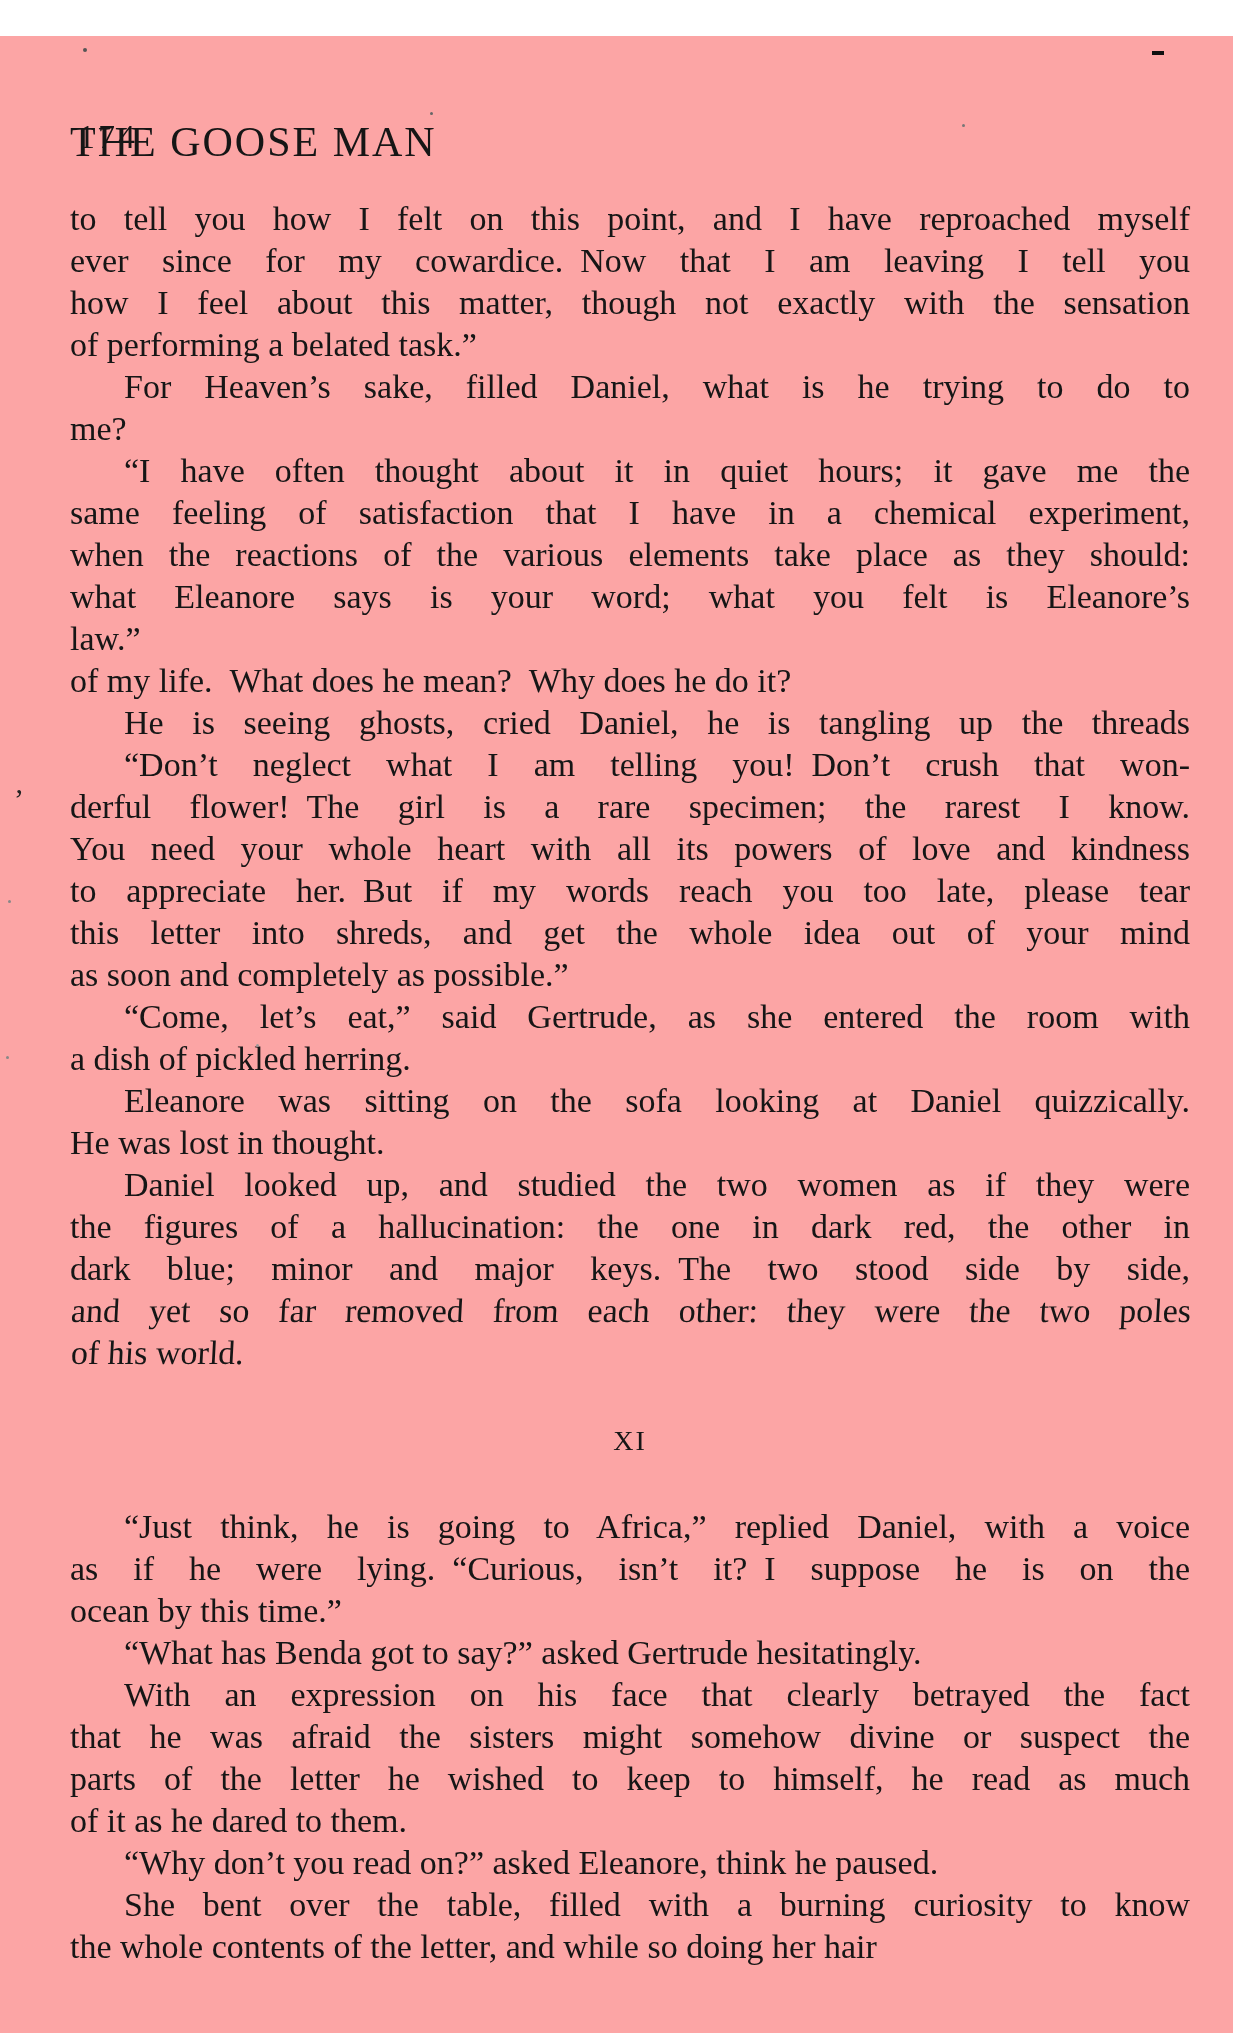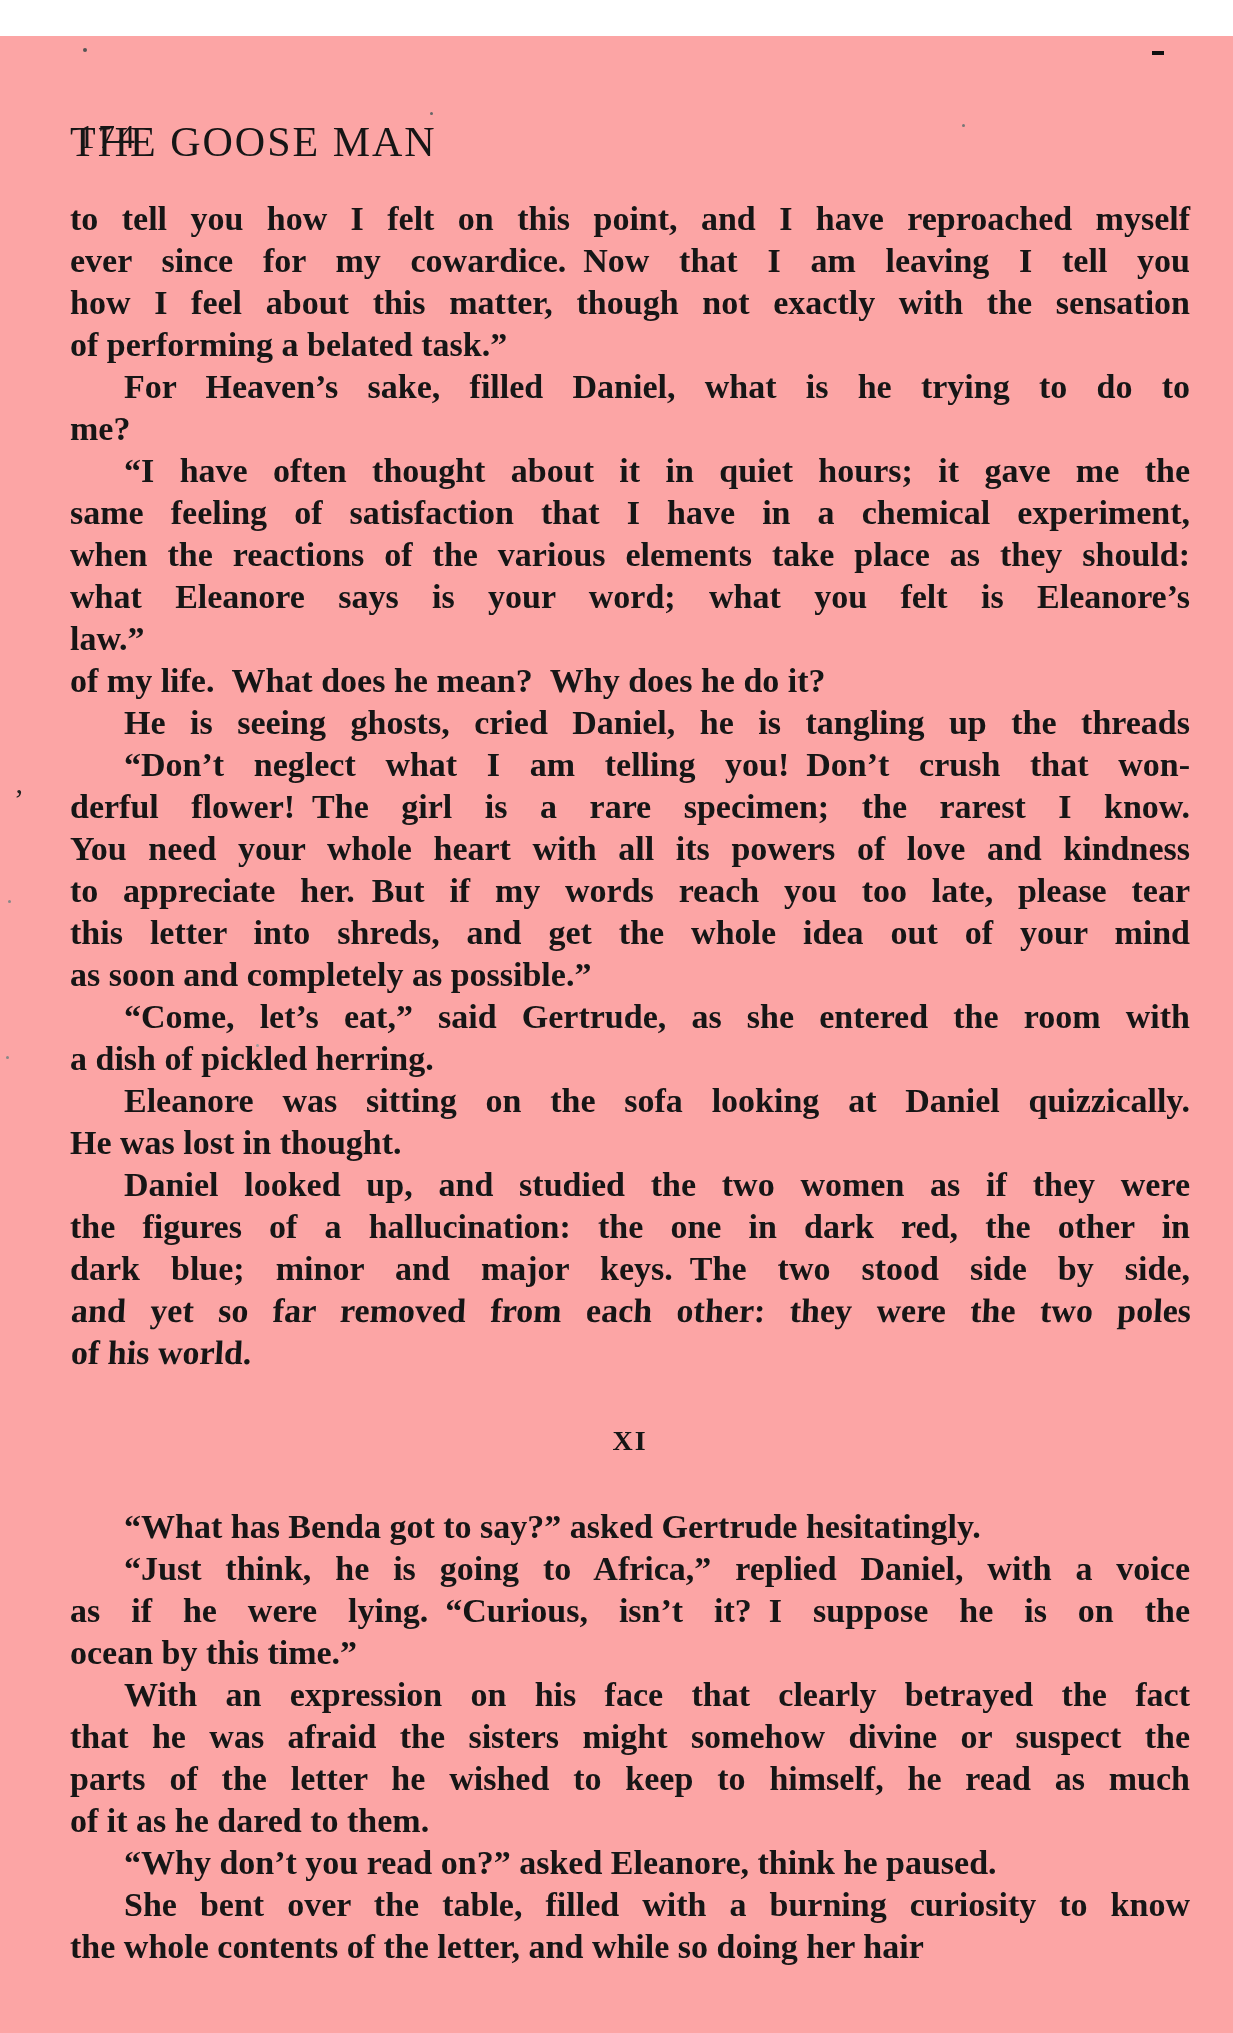--- a/index.html
+++ b/index.html
@@ -18,21 +18,21 @@
     position: absolute; left: 8px; top: 8px;
     font-size: 34px; letter-spacing: 3px;
   }
   .running-title {
     position: absolute; left: 0; right: 26px; top: 8px;
     text-align: left;
     font-size: 42px; letter-spacing: 2px;
     white-space: nowrap;
   }
 
-  .body-text { position: absolute; top: 162px; left: 70px; width: 1120px; font-weight: bold; }
+  .body-text { position: absolute; top: 162px; left: 70px; width: 1120px; }
   .para { margin: 0; padding: 0; }
   .line {
     height: 42px; line-height: 42px;
     font-size: 34px;
     text-align: justify;
     text-align-last: justify;
     white-space: nowrap; 
   }
   .line { white-space: normal; }
   .line.last { text-align-last: left; }
@@ -105,26 +105,26 @@
       </div>
       <div class="para">
         <div class="line indent">Daniel looked up, and studied the two women as if they were</div>
         <div class="line">the figures of a hallucination: the one in dark red, the other in</div>
         <div class="line">dark blue; minor and major keys. The two stood side by side,</div>
         <div class="line slant">and yet so far removed from each other: they were the two poles</div>
         <div class="line last slant">of his world.</div>
       </div>
       <div class="section-heading">XI</div>
       <div class="para">
-        <div class="line last indent">“What has Benda got to say?” asked Gertrude hesitatingly.</div>
-      </div>
-      <div class="para">
         <div class="line indent">“Just think, he is going to Africa,” replied Daniel, with a voice</div>
         <div class="line">as if he were lying. “Curious, isn’t it? I suppose he is on the</div>
         <div class="line last">ocean by this time.”</div>
+      </div>
+      <div class="para">
+        <div class="line last indent">“What has Benda got to say?” asked Gertrude hesitatingly.</div>
       </div>
       <div class="para">
         <div class="line indent">With an expression on his face that clearly betrayed the fact</div>
         <div class="line">that he was afraid the sisters might somehow divine or suspect the</div>
         <div class="line">parts of the letter he wished to keep to himself, he read as much</div>
         <div class="line last">of it as he dared to them.</div>
       </div>
       <div class="para">
         <div class="line last indent">“Why don’t you read on?” asked Eleanore, think he paused.</div>
       </div>

